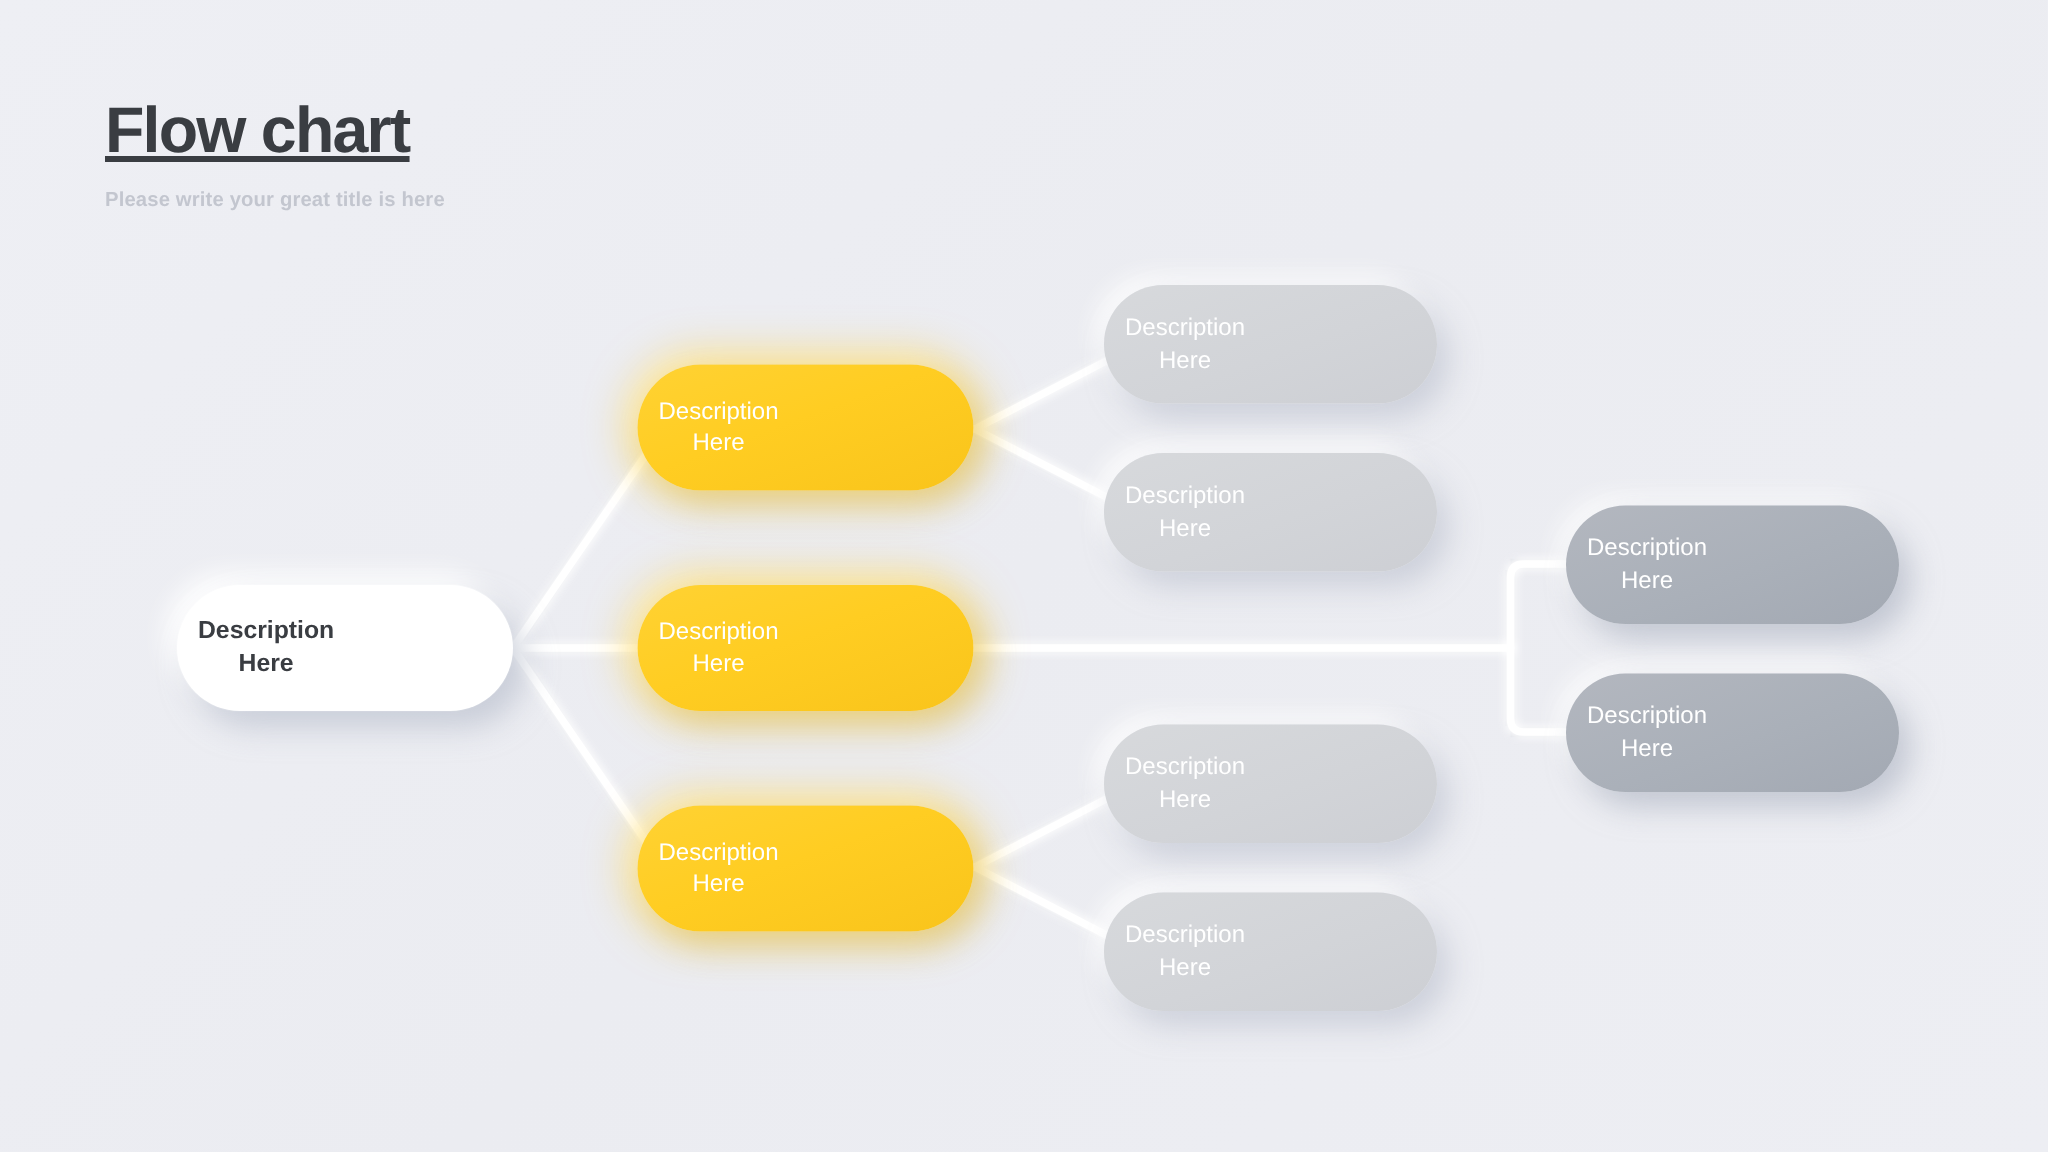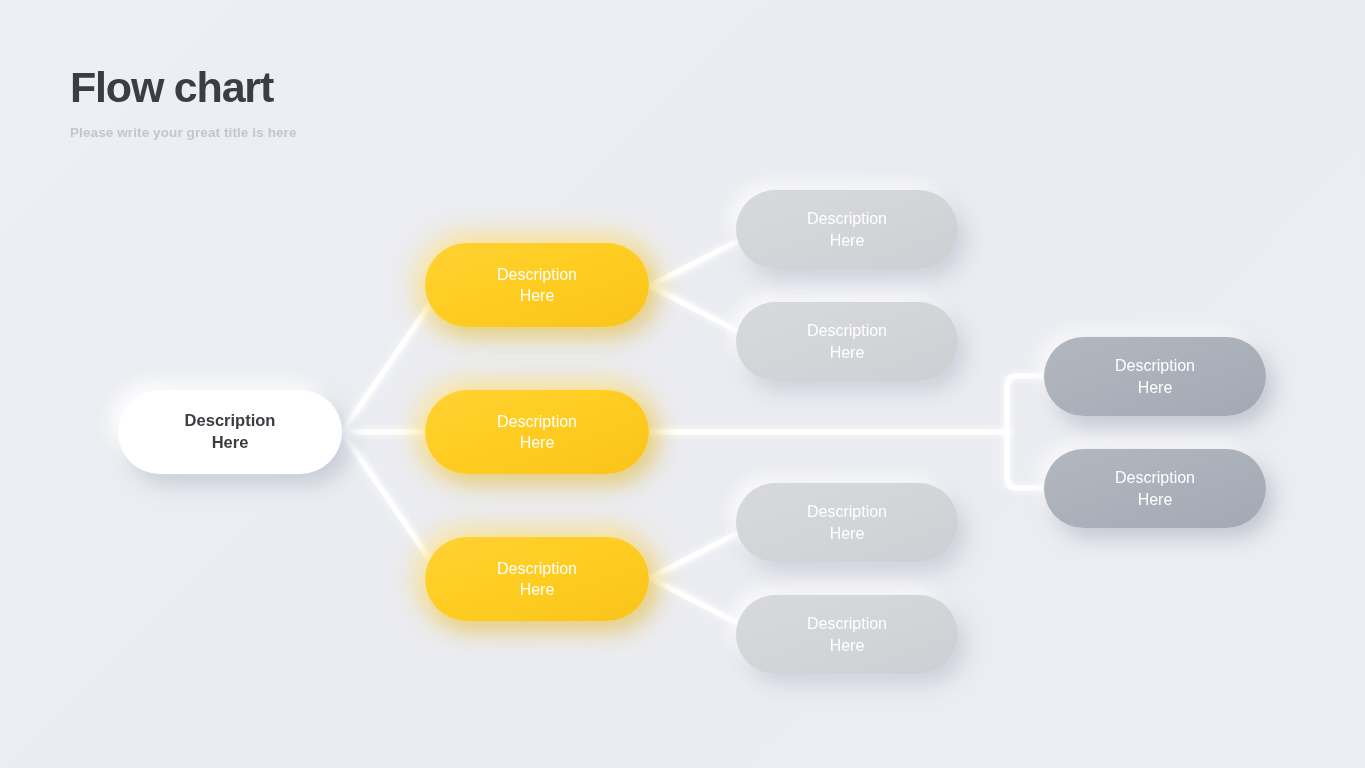--- a/index.html
+++ b/index.html
@@ -33,20 +33,21 @@
     width: 600px;
   }
   #page-title {
     margin: 0;
     font-size: 43px;
     line-height: 50px;
     font-weight: bold;
     letter-spacing: -1.2px;
     color: #3a3d42;
     font-family: "Liberation Sans", sans-serif;
+    text-decoration: underline;
   }
   #page-subtitle {
     margin: 0;
     padding-top: 12px;
     font-size: 13.5px;
     line-height: 18px;
     color: #c3c6cf;
     letter-spacing: 0.1px;
     font-weight: bold;
   }
@@ -59,21 +60,20 @@
     height: 768px;
     pointer-events: none;
   }
 
   
   .node {
     position: absolute;
     box-sizing: border-box;
     display: flex;
     align-items: center;
-    justify-content: center;
     text-align: center;
     border-radius: 999px;
     z-index: 5;
   }
   .node .label {
     display: block;
     padding: 0 14px;
     line-height: 1.32;
   }
 

